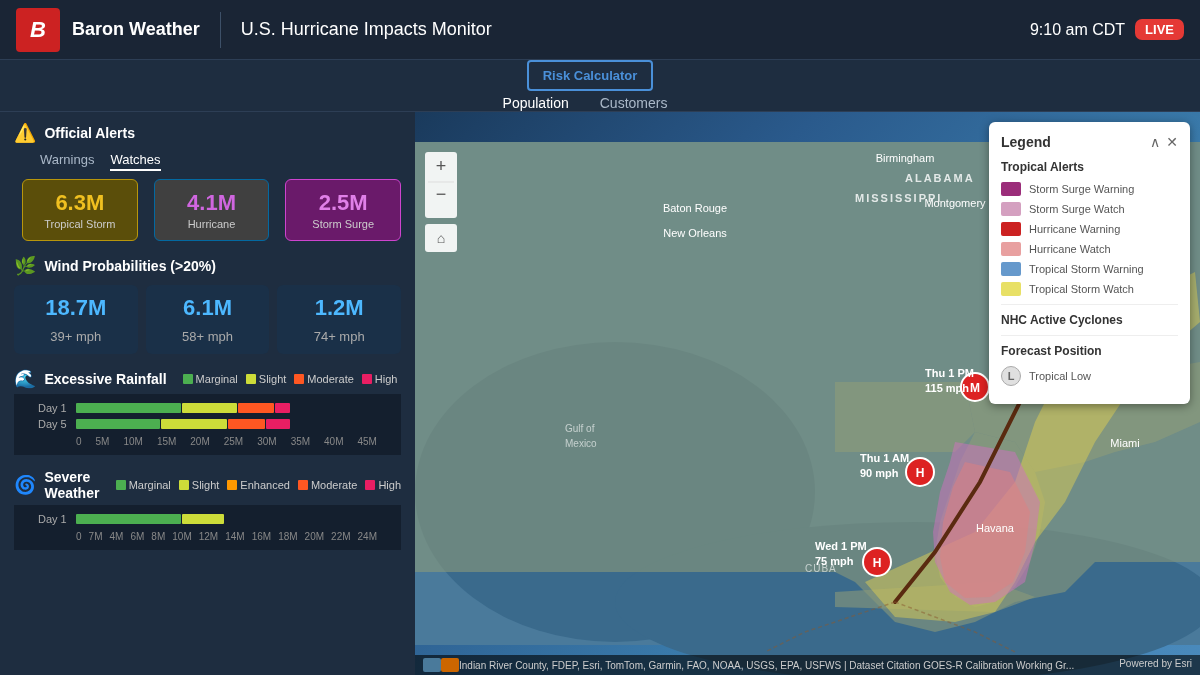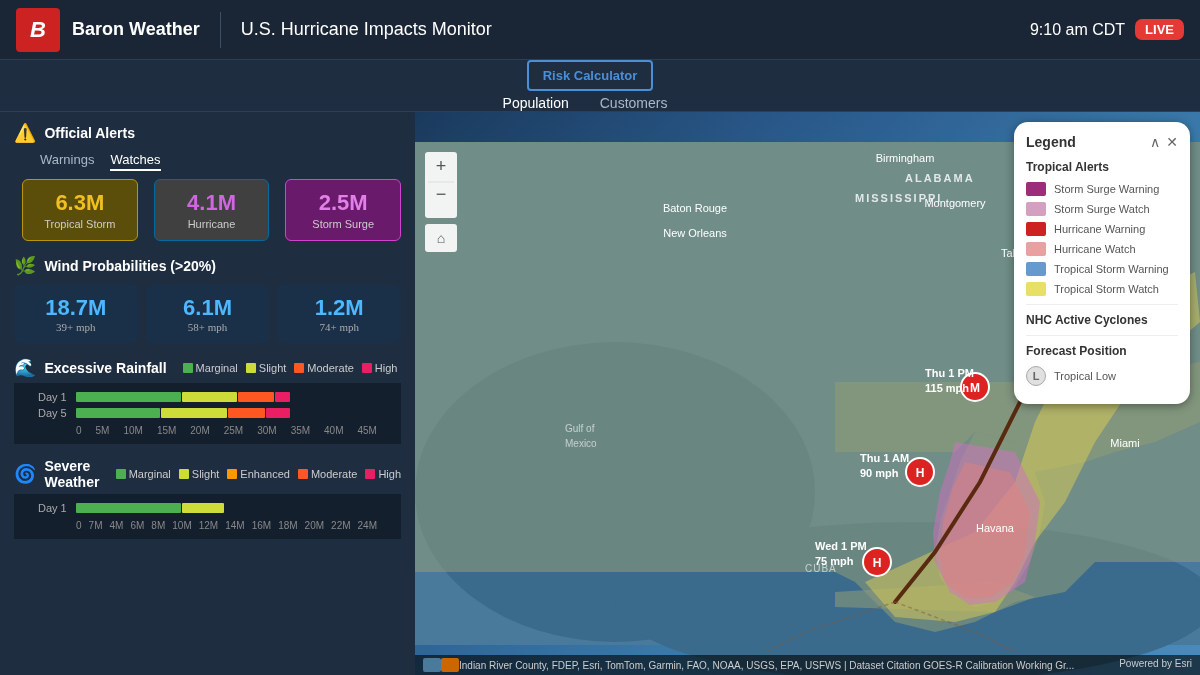--- a/index.html
+++ b/index.html
@@ -59,21 +59,21 @@
     .tropical-storm .card-number { color: #f0c020; }
     .hurricane .card-number { color: #d066e0; }
     .storm-surge .card-number { color: #e080e8; }
     .card-label { font-size: 11px; color: #ccc; margin-top: 2px; }
 
     
     .wind-section { margin-bottom: 14px; }
     .wind-cards { display: flex; gap: 8px; }
     .wind-card { flex: 1; background: #1a3048; border-radius: 6px; padding: 10px 8px; text-align: center; }
     .wind-card .wnum { font-size: 22px; font-weight: 700; color: #4db8ff; }
-    .wind-card .wlabel { font-size: 11px; color: #aaa; margin-top: 0; font-family: Liberation Serif, serif; }
+    .wind-card .wlabel { font-size: 13px; color: #aaa; margin-top: 8px; }
 
     
     .rainfall-section { margin-bottom: 14px; }
     .legend-row { display: flex; gap: 8px; align-items: center; margin-bottom: 6px; margin-left: 26px; }
     .legend-item { display: flex; align-items: center; gap: 3px; font-size: 11px; color: #ccc; }
     .legend-dot { width: 10px; height: 10px; border-radius: 1px; }
     .bar-chart { background: #141f2e; border-radius: 0; padding: 8px 24px; }
     .bar-row { display: flex; align-items: center; gap: 6px; margin-bottom: 4px; }
     .bar-label { color: #aaa; font-size: 11px; width: 32px; }
     .bar-track { height: 10px; position: relative; display: flex; gap: 1px; }
@@ -97,21 +97,21 @@
     
     #map-attribution {
       position: absolute; bottom: 0; left: 0; right: 0;
       background: rgba(0,0,0,0.6); color: #ccc; font-size: 10px;
       padding: 3px 8px; display: flex; justify-content: space-between;
     }
 
     
     #legend-panel {
       position: absolute; top: 10px; right: 10px;
-      background: white; width: 176px; border-radius: 14px; padding: 12px;
+      background: white; width: 201px; border-radius: 6px; padding: 12px;
       box-shadow: 0 2px 10px rgba(0,0,0,0.4);
     }
     #legend-header { display: flex; justify-content: space-between; align-items: center; margin-bottom: 10px; }
     #legend-title { font-size: 14px; font-weight: 700; color: #333; }
     .legend-controls { display: flex; gap: 6px; }
     .legend-ctrl { color: #666; cursor: pointer; font-size: 14px; }
     .legend-section-title { font-size: 12px; font-weight: 700; color: #333; margin-bottom: 8px; }
     .legend-item-row { display: flex; align-items: center; gap: 8px; margin-bottom: 6px; }
     .legend-color-box { width: 20px; height: 14px; border-radius: 2px; }
     .legend-item-label { font-size: 11px; color: #555; }

